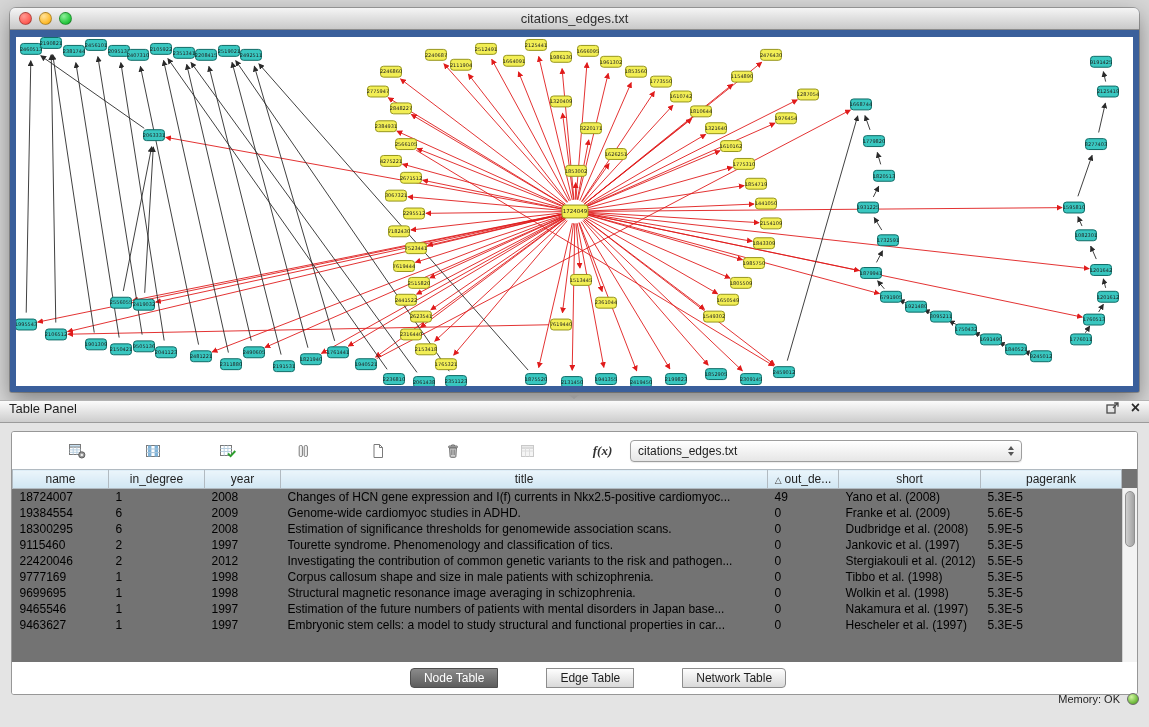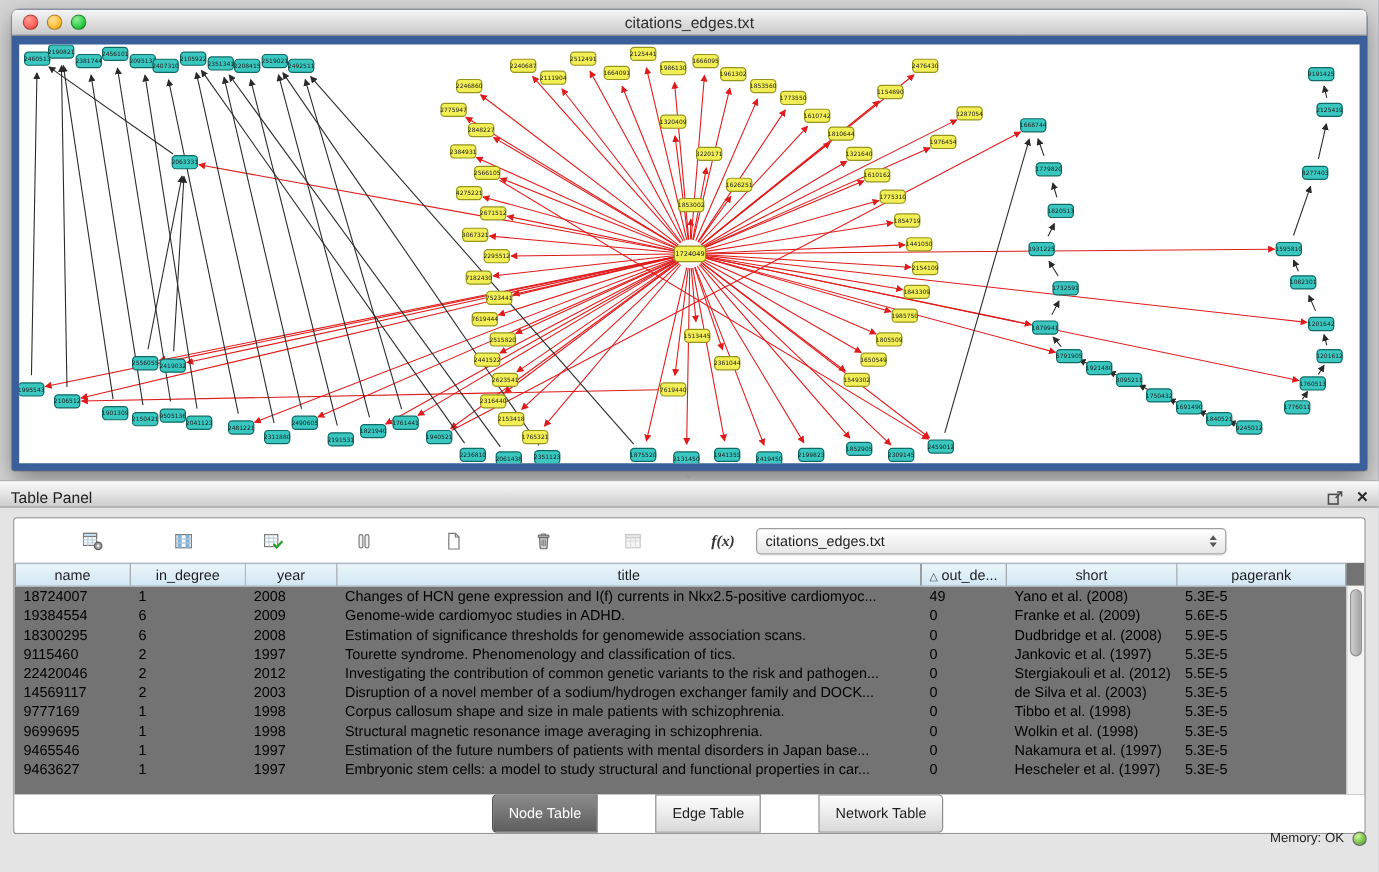--- a/index.html
+++ b/index.html
@@ -41,21 +41,21 @@
   }
   .split-grip::before {
     content:""; display:block; margin:1px auto; width:0; height:0;
     border-left:5px solid transparent; border-right:5px solid transparent;
     border-top:4px solid #9a9a9a;
   }
 
   
   .table-panel { position:absolute; left:0; top:400px; width:1149px; height:327px; background:#e4e4e4; }
   .panel-header {
-    height:23px; padding:0 9px; display:flex; align-items:flex-end;
+    height:23px; padding:0 9px; display:flex; align-items:flex-start;
     background:linear-gradient(#fbfbfb,#cdcdcd);
     border-top:1px solid #b3b3b3; border-bottom:1px solid #9b9b9b;
     font-size:13px; color:#1f1f1f;
   }
   .panel-title { margin-right:auto; }
   .header-icons { display:flex; align-items:center; gap:12px; }
   .close-x { font-size:16px; font-weight:bold; color:#2b2b2b; line-height:14px; cursor:default; }
 
   .panel-body { position:absolute; top:23px; left:0; right:0; bottom:24px; padding:8px 11px; }
   .content-card {
@@ -102,21 +102,21 @@
     position:absolute; top:19px; right:0; bottom:0; width:15px;
     background:#f3f3f3; border-left:1px solid #d2d2d2;
   }
   .vthumb {
     position:absolute; top:3px; left:2px; width:10px; height:56px; border-radius:6px;
     background:linear-gradient(90deg,#cfcfcf,#a3a3a3); border:1px solid #909090;
   }
 
   .tabs { flex:0 0 auto; height:32px; display:flex; align-items:center; justify-content:center; gap:1px; background:#fff; }
   .tab {
-    height:32px; padding:0 13px; font-size:12px; color:#1e1e1e;
+    height:20px; padding:0 13px; font-size:12px; color:#1e1e1e;
     border:1px solid #8d8d8d; background:linear-gradient(#fefefe,#d9d9d9);
     display:flex; align-items:center; font-family:"Liberation Sans",sans-serif;margin-left:47px;
   }
   .tab:first-child { border-radius:4px 0 0 4px; }
   .tab:last-child  { border-radius:0 4px 4px 0; }
   .tab.active { background:linear-gradient(#8b8b8b,#5d5d5d); border-color:#4f4f4f; color:#fff; }
 
   .statusbar {
     position:absolute; left:0; bottom:16px; width:100%; height:24px;
     display:flex; align-items:center; justify-content:flex-end; gap:7px; padding:0 10px;
@@ -642,29 +642,20 @@
               <tr>
                 <td>22420046</td>
                 <td>2</td>
                 <td>2012</td>
                 <td>Investigating the contribution of common genetic variants to the risk and pathogen...</td>
                 <td>0</td>
                 <td>Stergiakouli et al. (2012)</td>
                 <td>5.5E-5</td>
               </tr>
               <tr>
-                <td>14569117</td>
-                <td>2</td>
-                <td>2003</td>
-                <td>Disruption of a novel member of a sodium/hydrogen exchanger family and DOCK...</td>
-                <td>0</td>
-                <td>de Silva et al. (2003)</td>
-                <td>5.3E-5</td>
-              </tr>
-              <tr>
                 <td>9777169</td>
                 <td>1</td>
                 <td>1998</td>
                 <td>Corpus callosum shape and size in male patients with schizophrenia.</td>
                 <td>0</td>
                 <td>Tibbo et al. (1998)</td>
                 <td>5.3E-5</td>
               </tr>
               <tr>
                 <td>9699695</td>

